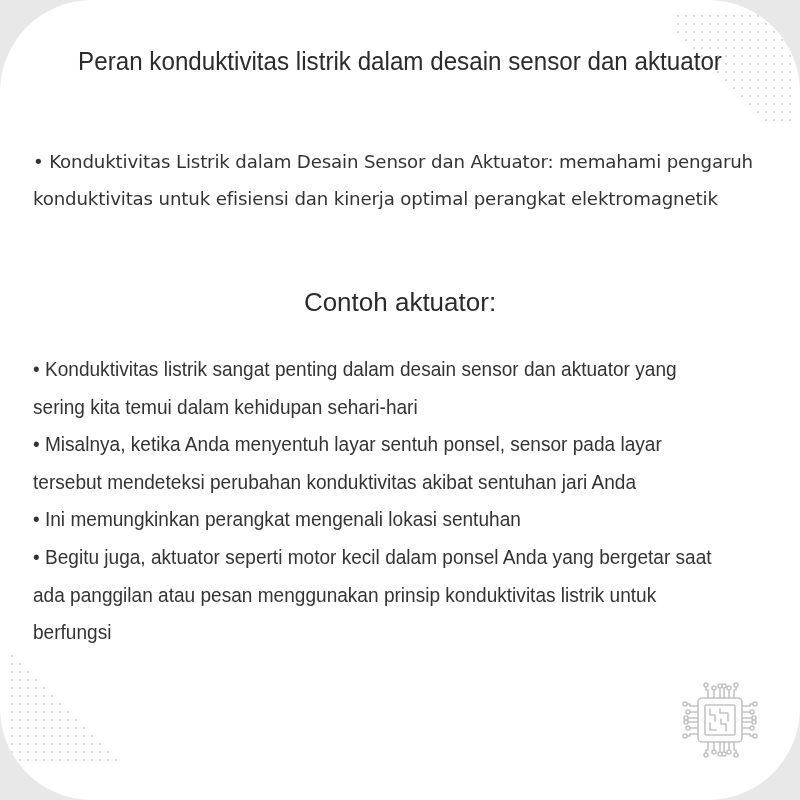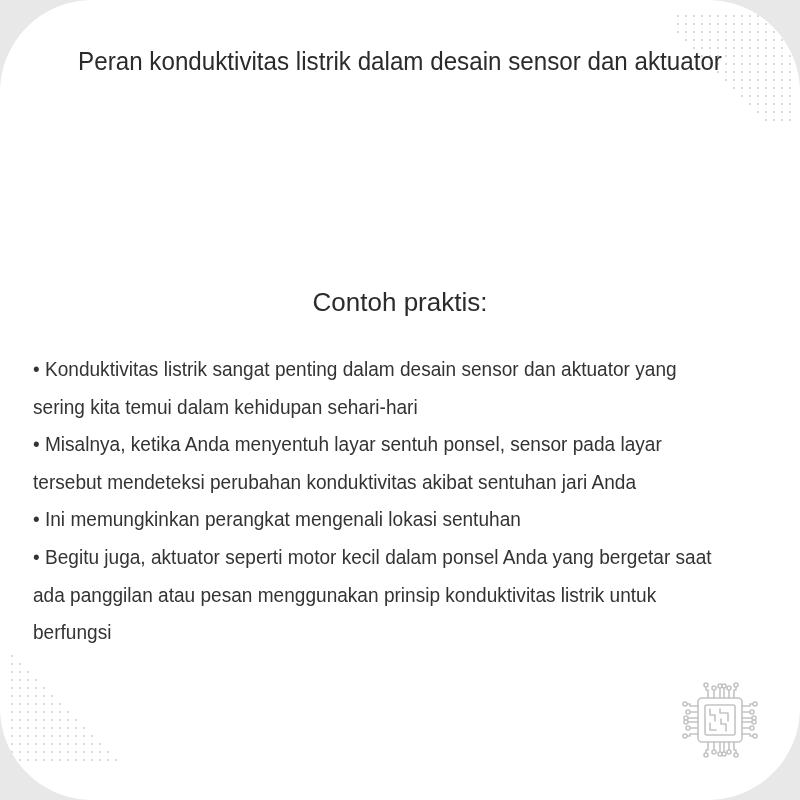--- a/index.html
+++ b/index.html
@@ -346,22 +346,23 @@
       <span class="dot" style="left: 75px; top: 759px;"></span>
       <span class="dot" style="left: 83px; top: 759px;"></span>
       <span class="dot" style="left: 91px; top: 759px;"></span>
       <span class="dot" style="left: 99px; top: 759px;"></span>
       <span class="dot" style="left: 107px; top: 759px;"></span>
       <span class="dot" style="left: 115px; top: 759px;"></span>
     </div>
 
   <div class="title">Peran konduktivitas listrik dalam desain sensor dan aktuator</div>
 
-
-  <div class="subheading">Contoh praktis:</div>
+  <div class="intro">• Konduktivitas Listrik dalam Desain Sensor dan Aktuator: memahami pengaruh konduktivitas untuk efisiensi dan kinerja optimal perangkat elektromagnetik</div>
+
+  <div class="subheading">Contoh aktuator:</div>
 
   <div class="bullets">
     <div>• Konduktivitas listrik sangat penting dalam desain sensor dan aktuator yang sering kita temui dalam kehidupan sehari-hari</div>
     <div>• Misalnya, ketika Anda menyentuh layar sentuh ponsel, sensor pada layar tersebut mendeteksi perubahan konduktivitas akibat sentuhan jari Anda</div>
     <div>• Ini memungkinkan perangkat mengenali lokasi sentuhan</div>
     <div>• Begitu juga, aktuator seperti motor kecil dalam ponsel Anda yang bergetar saat ada panggilan atau pesan menggunakan prinsip konduktivitas listrik untuk berfungsi</div>
   </div>
 
   <svg class="chip" viewBox="0 0 88 88" fill="none" stroke="#c4c4c4" stroke-width="1.6" stroke-linecap="round" stroke-linejoin="round">
 

